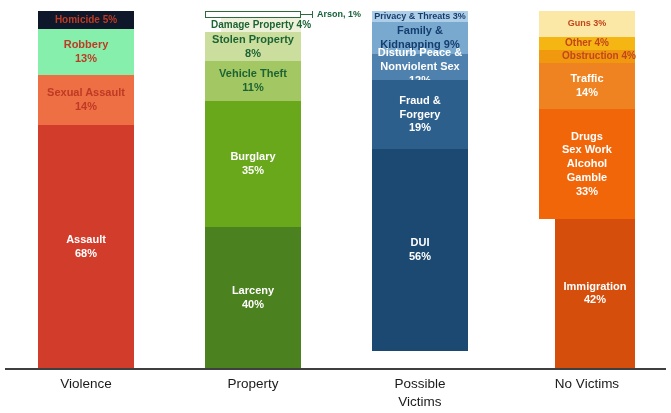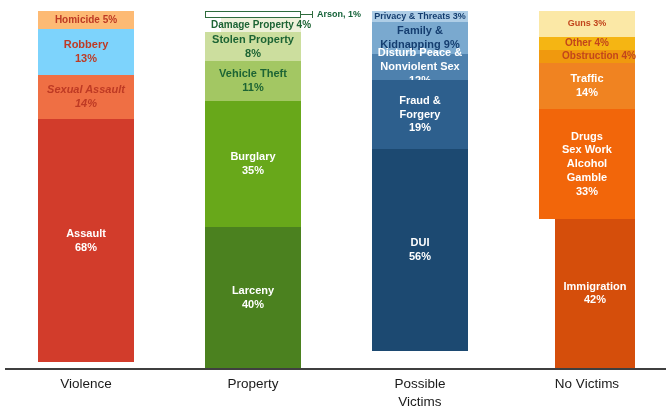--- a/index.html
+++ b/index.html
@@ -53,27 +53,27 @@
     color:#156239;
     white-space:nowrap;
   }
 </style>
 </head>
 <body>
 
 <div class="chart">
   <div id="bars-layer">
       <div class="bar" style="left: 38px; top: 11px; width: 96px; height: 357px;">
-        <div class="seg" style="height: 18px; background: #fdba74;">
+        <div class="seg" style="height: 18px; background: #0f172a;">
           <div class="seg-label" style="font-size: 10px; color: rgb(190, 58, 36);">Homicide 5%</div>
         </div>
-        <div class="seg" style="height: 46px; background: #7dd3fc;">
+        <div class="seg" style="height: 46px; background: #86efac;">
           <div class="seg-label" style="font-size: 11px; color: rgb(190, 58, 36);">Robbery<br>13%</div>
         </div>
-        <div class="seg" style="height: 44px; background: rgb(239, 111, 68); font-style: italic;">
+        <div class="seg" style="height: 50px; background: rgb(239, 111, 68);">
           <div class="seg-label" style="font-size: 11px; color: rgb(190, 58, 36);">Sexual Assault<br>14%</div>
         </div>
         <div class="seg" style="height: 243px; background: rgb(210, 60, 43);">
           <div class="seg-label" style="font-size: 11px; color: rgb(255, 255, 255);">Assault<br>68%</div>
         </div>
       </div>
       <div class="bar" style="left: 205px; top: 11px; width: 96px; height: 357px;">
         <div class="seg" style="height: 7px; background: rgb(255, 255, 255); border: 1px solid rgb(46, 107, 60);"></div>
         <div class="seg" style="height: 14px; background: rgb(238, 241, 218); margin-left: 16px;">
           <div class="seg-label" style="font-size: 10px; color: rgb(29, 100, 52);">Damage Property 4%</div>

